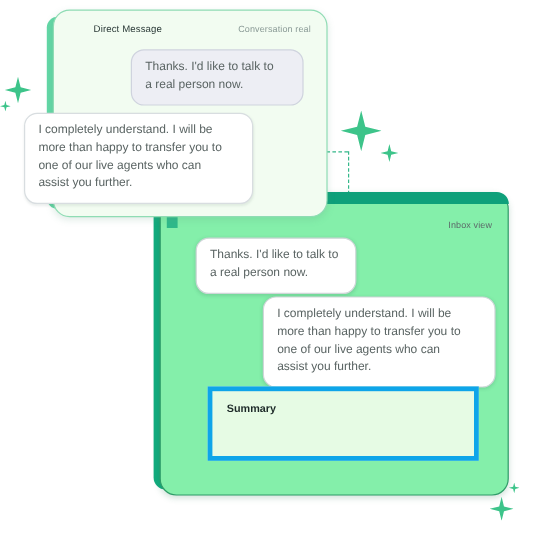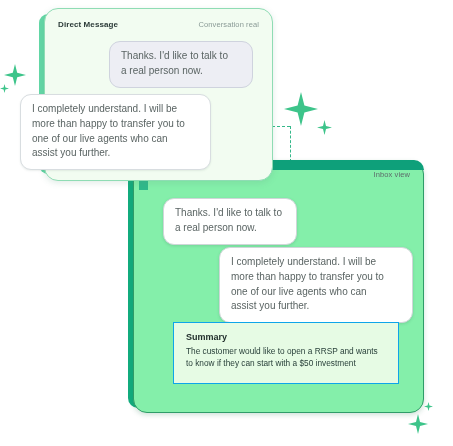--- a/index.html
+++ b/index.html
@@ -82,21 +82,21 @@
   }
   #inbox-header {
     position: absolute;
     left: 133px;
     top: 170px;
     width: 291px;
     height: 22px;
     box-sizing: border-box;
     padding-right: 14px;
     display: flex;
-    align-items: flex-start;
+    align-items: flex-end;
     justify-content: flex-end;
   }
   #inbox-header .view-label {
     font-size: 7.5px;
     color: #5d6b6a;
     letter-spacing: .1px;
   }
 
   
   #dm-card {
@@ -136,23 +136,24 @@
     width: 229px;
     height: 20px;
     box-sizing: border-box;
     padding: 0 14px;
     display: flex;
     align-items: center;
     justify-content: space-between;
   }
   #dm-header .dm-title {
     font-size: 8px;
-    font-weight: bold;
+    font-weight: normal;
     color: #2b3a38;
     letter-spacing: .1px;
+    margin-left: 20px;
   }
   #dm-header .view-label {
     font-size: 7.5px;
     color: #8a9a96;
     letter-spacing: .1px;
   }
 
   
   .bubble {
     position: absolute;
@@ -186,21 +187,21 @@
 
   
   #summary-panel {
     position: absolute;
     left: 173px;
     top: 322px;
     width: 226px;
     height: 62px;
     box-sizing: border-box;
     background: #e6fbe4;
-    border: 1px solid #0ea5e9;
+    border: 4px solid #0ea5e9;
     padding: 9px 12px;
   }
   #summary-title {
     font-size: 9px;
     font-weight: bold;
     color: #1d2a28;
     margin-bottom: 3px;
   }
   #summary-body {
     font-size: 8.3px;
@@ -229,22 +230,20 @@
   <div id="in-bubble-user" class="bubble on-green">Thanks. I'd like to talk to
 a real person now.</div>
 
   <div id="in-bubble-agent" class="bubble on-green">I completely understand. I will be
 more than happy to transfer you to
 one of our live agents who can
 assist you further.</div>
 
   <div id="summary-panel">
     <div id="summary-title">Summary</div>
-    <div id="summary-body">The customer would like to open a RRSP and wants
-to know if they can start with a $50 investment</div>
   </div>
 
   <div id="dm-accent-left"></div>
   <div id="dm-accent-bottom"></div>
   <div id="dm-card"></div>
 
   <div id="dm-header">
     <span class="dm-title">Direct Message</span>
     <span class="view-label">Conversation real</span>
   </div>

